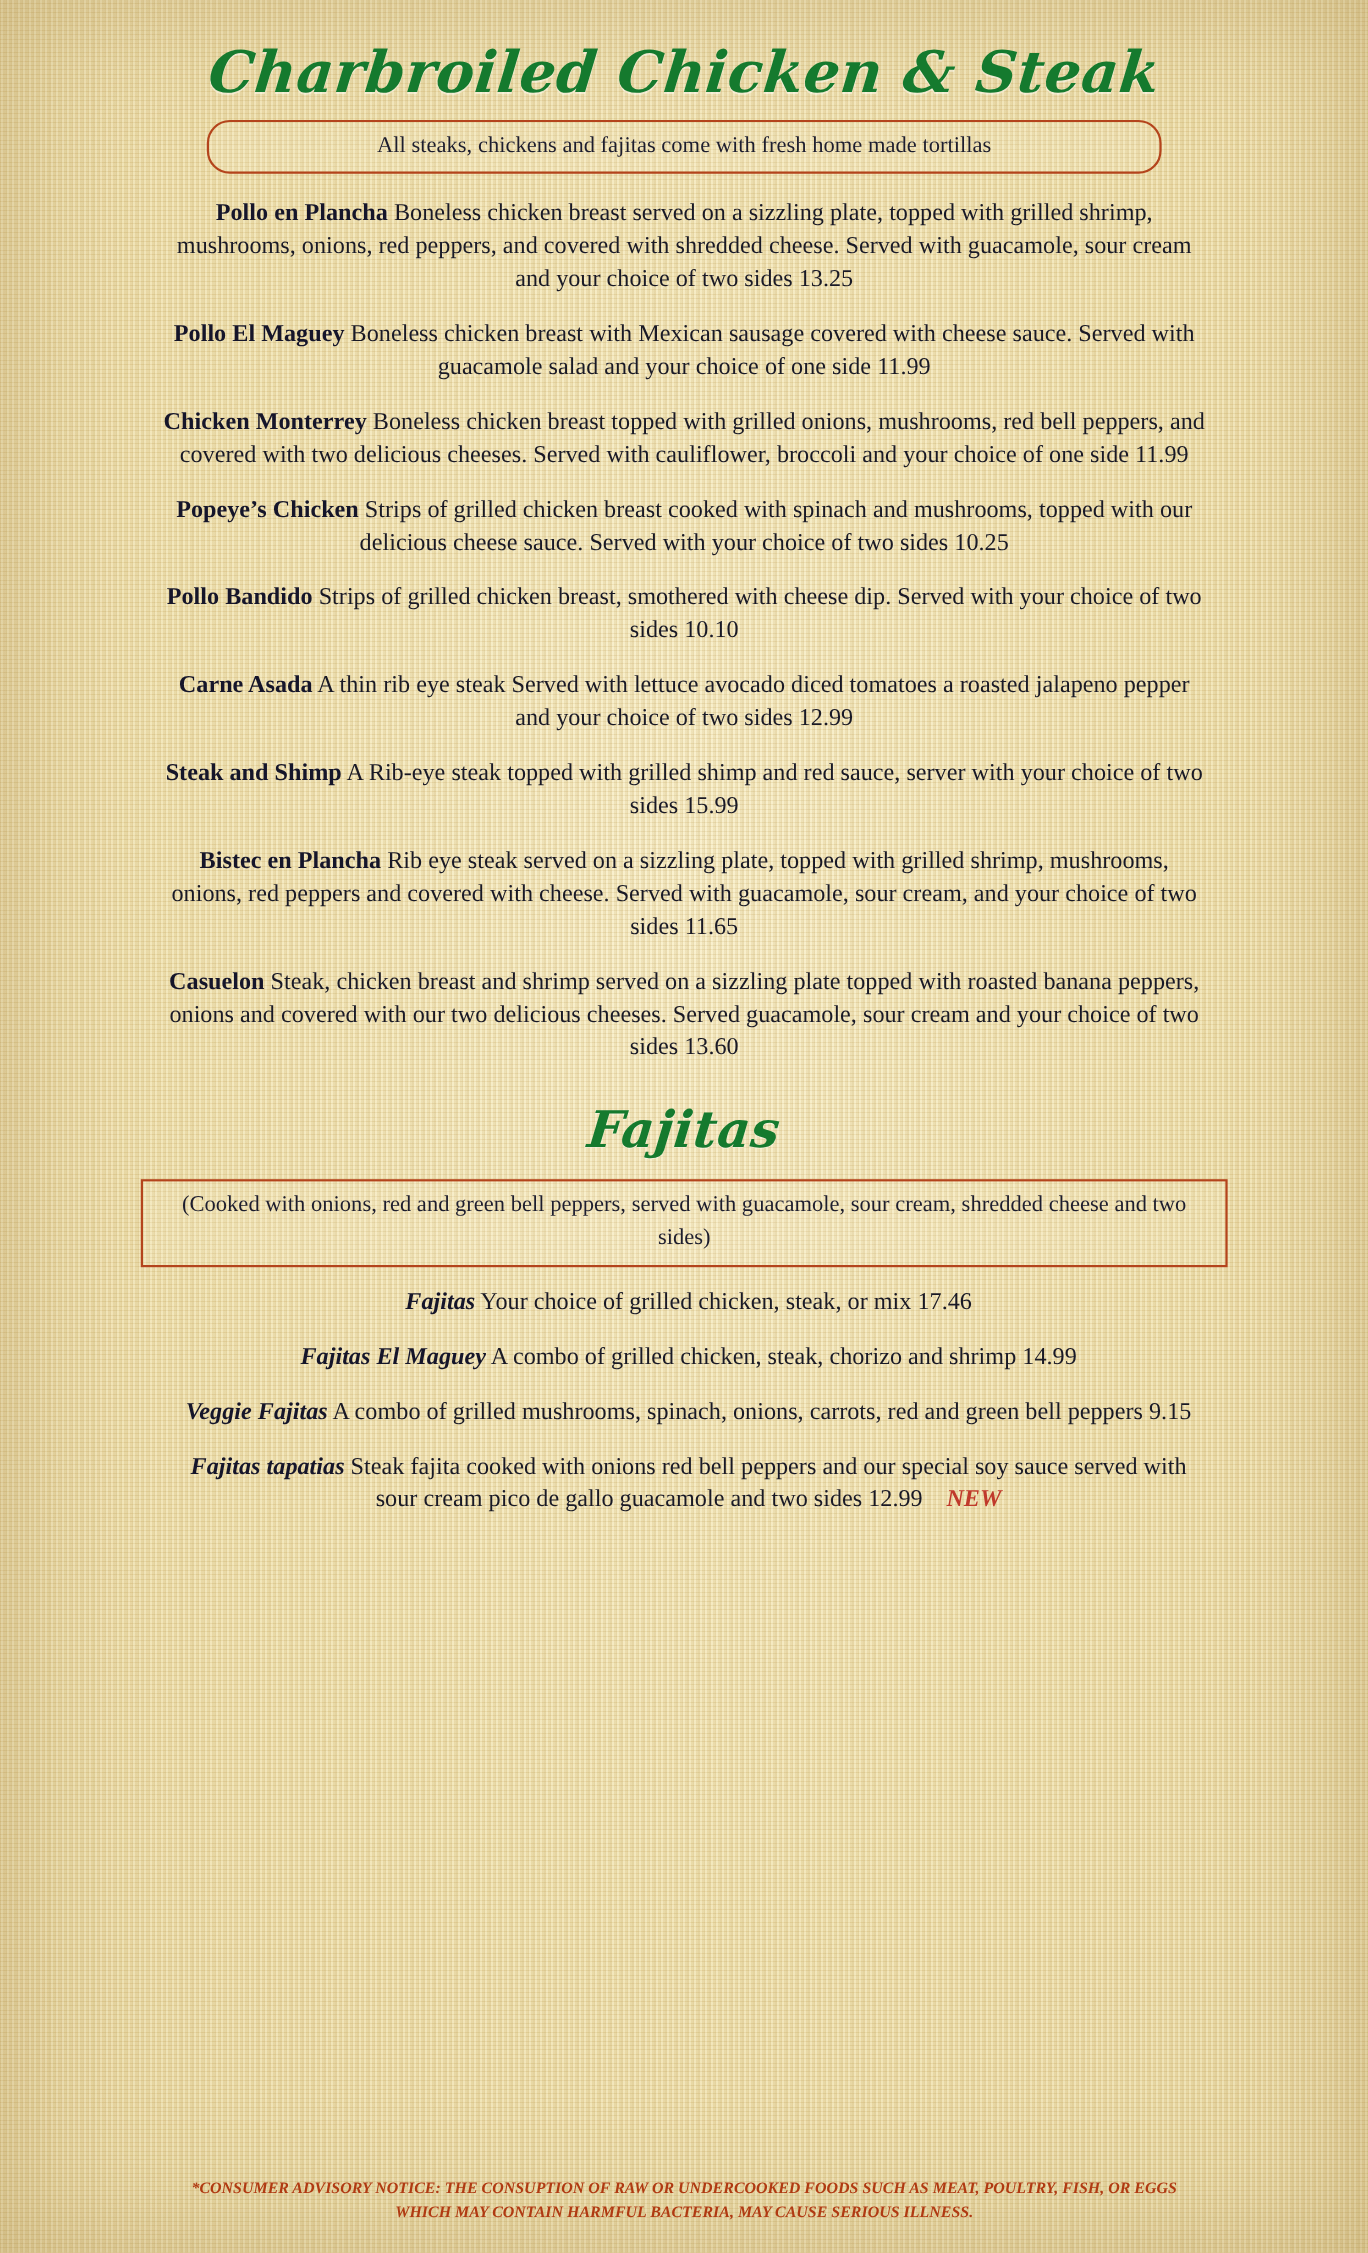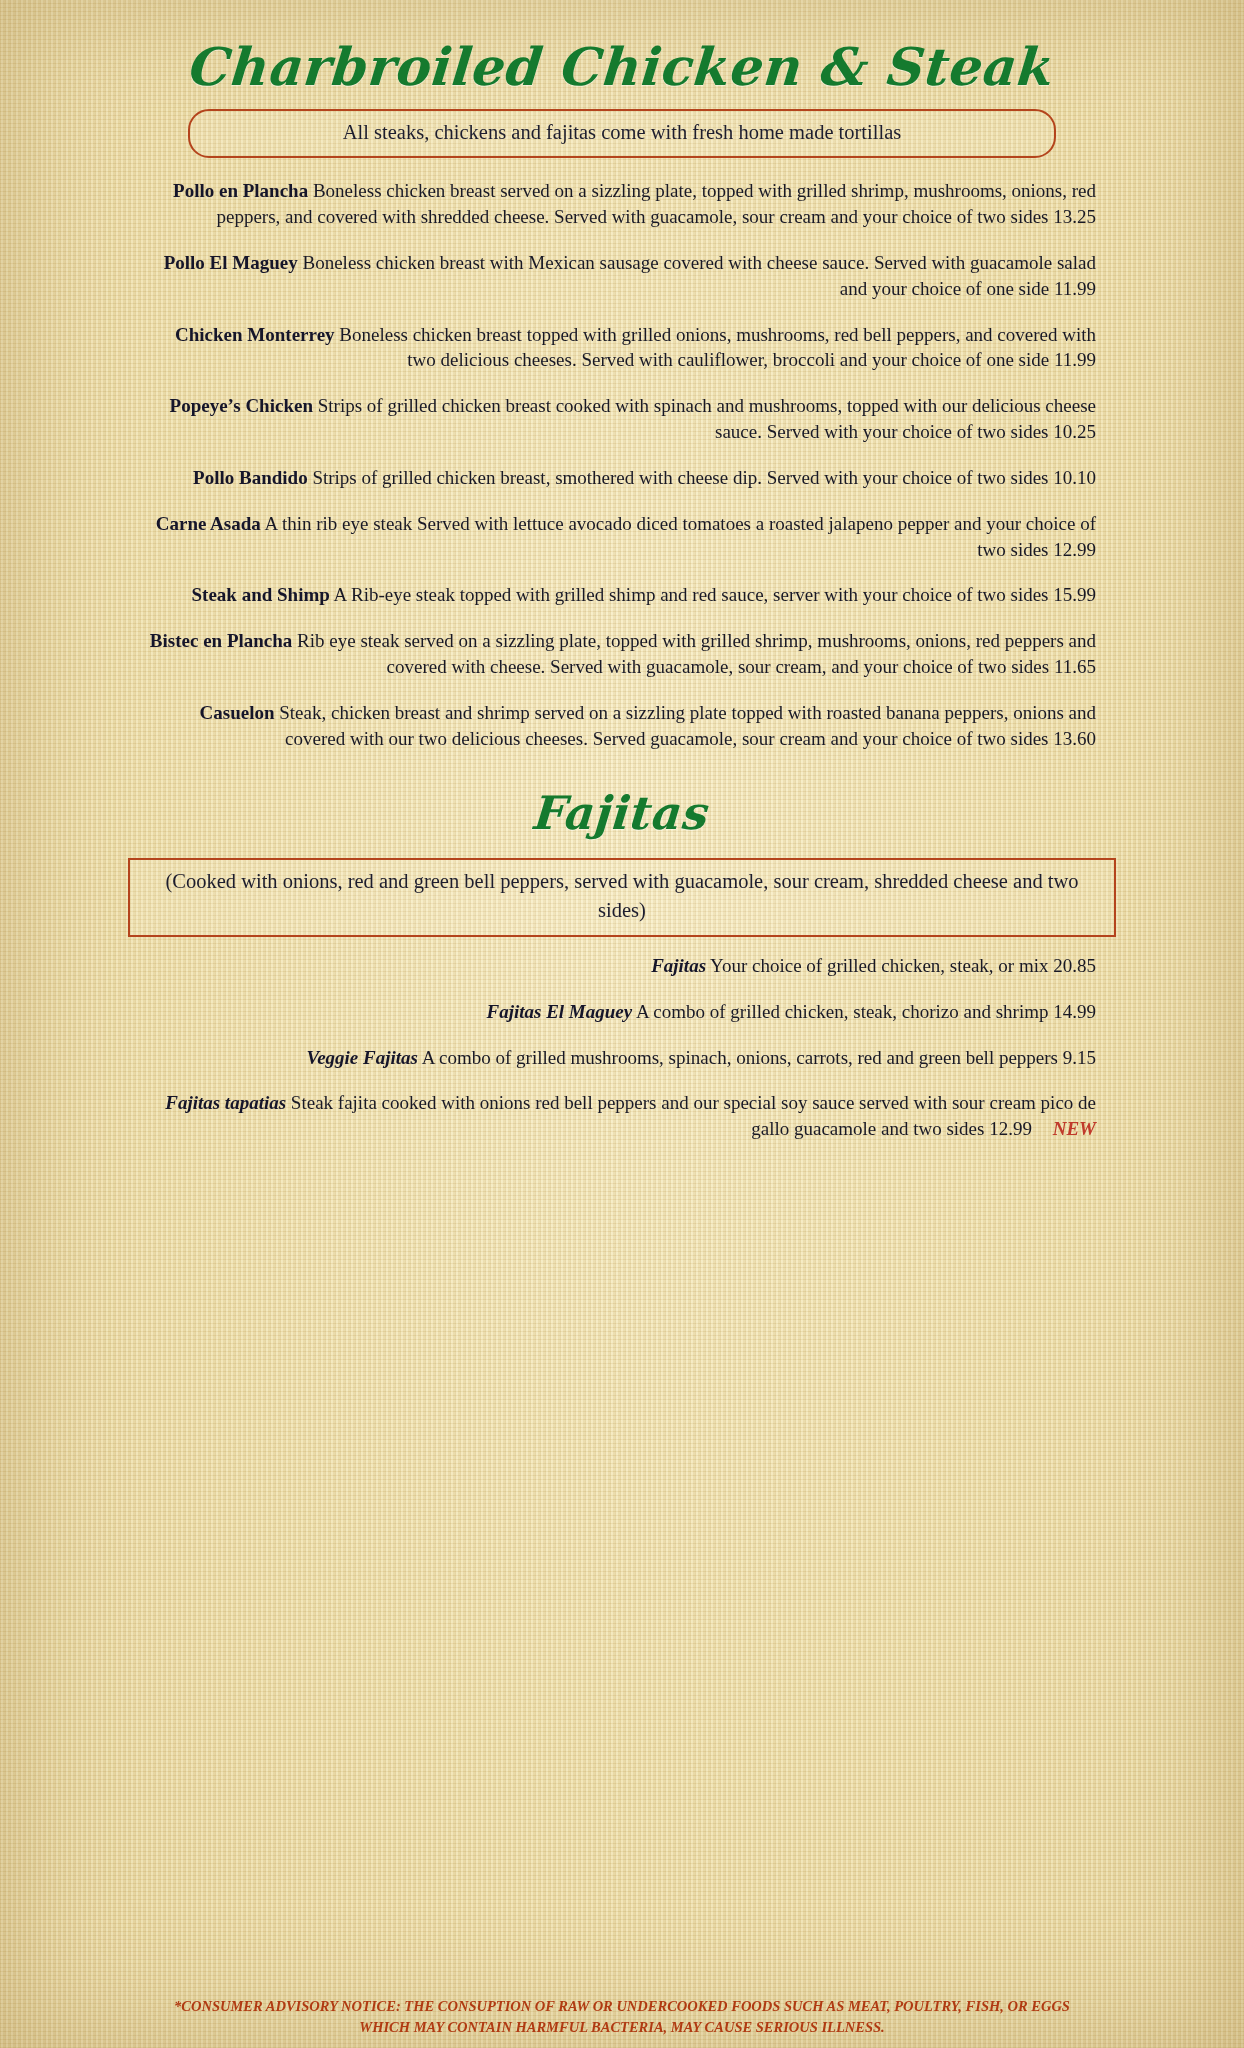--- a/index.html
+++ b/index.html
@@ -77,24 +77,24 @@
     margin: 0 auto 16px auto;
     width: 960px;
   }
 
   
   .items {
     padding: 0 148px 0 148px;
   }
   .item {
     color: #191926;
-    font-size: 19px;
+    font-size: 22px;
     line-height: 1.36;
     margin-bottom: 20px;
-    text-align: right;
+    text-align: center;
   }
   .item .name {
     font-weight: bold;
     color: #15152a;
   }
   .item .desc {
     font-weight: normal;
   }
   .fajitas-items .item {
     padding-left: 8px;
@@ -108,21 +108,21 @@
     font-style: italic;
     font-weight: bold;
     margin-left: 16px;
   }
 
   
   #advisory {
     position: absolute;
     left: 0;
     right: 0;
-    bottom: 10px;
+    bottom: 26px;
     text-align: center;
     color: #b03a12;
     font-style: italic;
     font-weight: bold;
     font-size: 14.5px;
     line-height: 1.45;
     padding: 0 34px;
   }
 </style>
 </head>
@@ -187,21 +187,21 @@
   </div>
 
   <h2 class="script-title" id="fajitas-title">Fajitas</h2>
 
   <div class="note-box" id="fajitas-note">(Cooked with onions, red and green bell  peppers, served with guacamole, sour cream, shredded cheese and two sides)</div>
 
   <div class="items fajitas-items">
 
     <div class="item">
       <span class="name">Fajitas</span>
-      <span class="desc">Your choice of grilled chicken, steak, or mix  20.85</span>
+      <span class="desc">Your choice of grilled chicken, steak, or mix  17.46</span>
     </div>
 
     <div class="item">
       <span class="name">Fajitas El Maguey</span>
       <span class="desc">A combo of grilled chicken, steak, chorizo and shrimp 14.99</span>
     </div>
 
     <div class="item">
       <span class="name">Veggie Fajitas</span>
       <span class="desc">A combo of grilled mushrooms, spinach, onions, carrots, red and green bell peppers 9.15</span>

